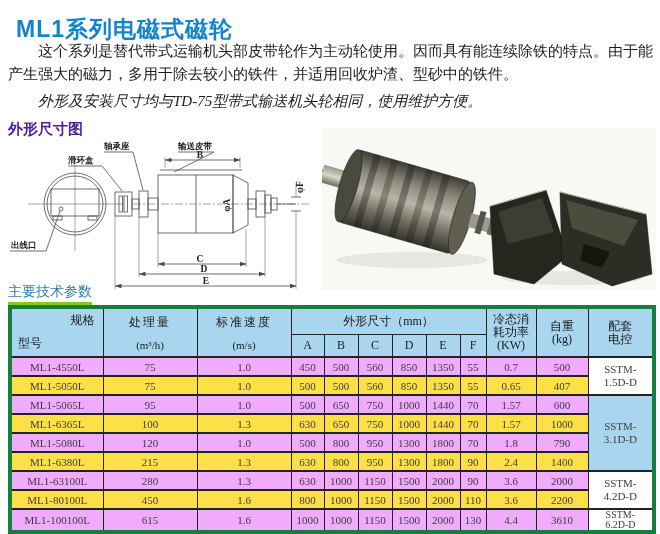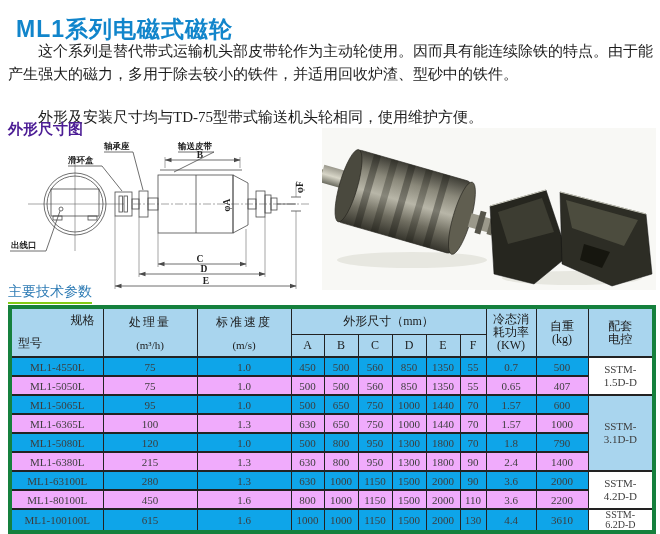--- a/index.html
+++ b/index.html
@@ -3,45 +3,45 @@
 <meta charset="utf-8">
 <style>
   html,body{margin:0;padding:0;background:#fff;}
   .page{position:relative;width:660px;height:534px;background:#ffffff;overflow:hidden;
         font-family:"Liberation Serif","DejaVu Serif",serif;color:#1a1a1a;}
   .page-title{position:absolute;left:8px;top:6px;margin:8px;font-size:23px;font-weight:bold;
         font-family:"Liberation Sans","DejaVu Sans",sans-serif;color:#1185cb;letter-spacing:1px;}
   .body-text{position:absolute;left:8px;margin:0;width:646px;font-size:15px;line-height:23px;
         text-indent:2em;color:#1c1c1c;}
   .p1{top:40px;}
-  .p2{top:106px;}
+  .p2{top:90px;font-style:italic;}
   .section-heading{position:absolute;left:8px;margin:0;font-size:15px;font-weight:bold;
         font-family:"Liberation Sans","DejaVu Sans",sans-serif;color:#4c1d95;}
   .h-drawing{top:120px;}
-  .h-table{top:283px;font-weight:normal;color:#2f7cb5;border-bottom:2px solid #84cc16;
+  .h-table{top:283px;font-weight:normal;color:#2f7cb5;border-bottom:7px solid #84cc16;
         padding-bottom:1px;font-size:14px;}
   .drawing-svg{position:absolute;left:8px;top:139px;}
   .photo-svg{position:absolute;left:322px;top:128px;}
   .dwg-label{font-family:"Liberation Sans","DejaVu Sans",sans-serif;font-size:8.5px;font-weight:bold;fill:#222;}
   .dim-letter{font-family:"Liberation Serif","DejaVu Serif",serif;font-size:9.5px;font-weight:bold;fill:#222;}
   .dwg-line{stroke:#4a4a4a;stroke-width:0.8;fill:none;}
   .dwg-thin{stroke:#6a6a6a;stroke-width:0.6;fill:none;}
 
   table.spec{position:absolute;left:8px;top:305px;width:644px;border-collapse:collapse;
         table-layout:fixed;border:4px solid #15803d;
         font-family:"Liberation Serif","DejaVu Serif",serif;}
   table.spec th, table.spec td{border:1px solid #222;padding:0;text-align:center;vertical-align:middle;
         overflow:hidden;white-space:nowrap;}
   table.spec thead th{background:#a9d5ee;font-weight:normal;font-size:12px;color:#1b1b1b;}
   table.spec thead tr.h1 th{height:25px;}
   table.spec thead tr.h2 th{height:21px;font-size:12px;}
   table.spec tbody td{height:17px;font-size:11px;color:#3d3d3d;border-top:2px solid #222;border-bottom:2px solid #222;}
   thead th{border-bottom-width:2px;}
-  tr.row-blue td{background:#f0abfc;}
-  tr.row-white td{background:#0ea5e9;}
+  tr.row-blue td{background:#fde047;}
+  tr.row-white td{background:#f0abfc;}
   td.cell-white{background:#ffffff !important;}
   td.cell-blue{background:#a9d5ee !important;}
   td.control-col{font-size:11px;line-height:13px;}
   td.control-col.small{font-size:10px;line-height:10px;}
   th.diag{position:relative;
      background-image:linear-gradient(to bottom right,transparent 49.2%,#222 49.2%,#222 50.8%,transparent 50.8%);}
   th.diag .tr-label{position:absolute;top:3px;right:8px;font-size:12px;}
   th.diag .bl-label{position:absolute;bottom:4px;left:6px;font-size:12px;}
   .hdr-unit{display:block;font-size:11px;margin-top:8px;}
   .hdr-main{display:block;letter-spacing:2px;}

